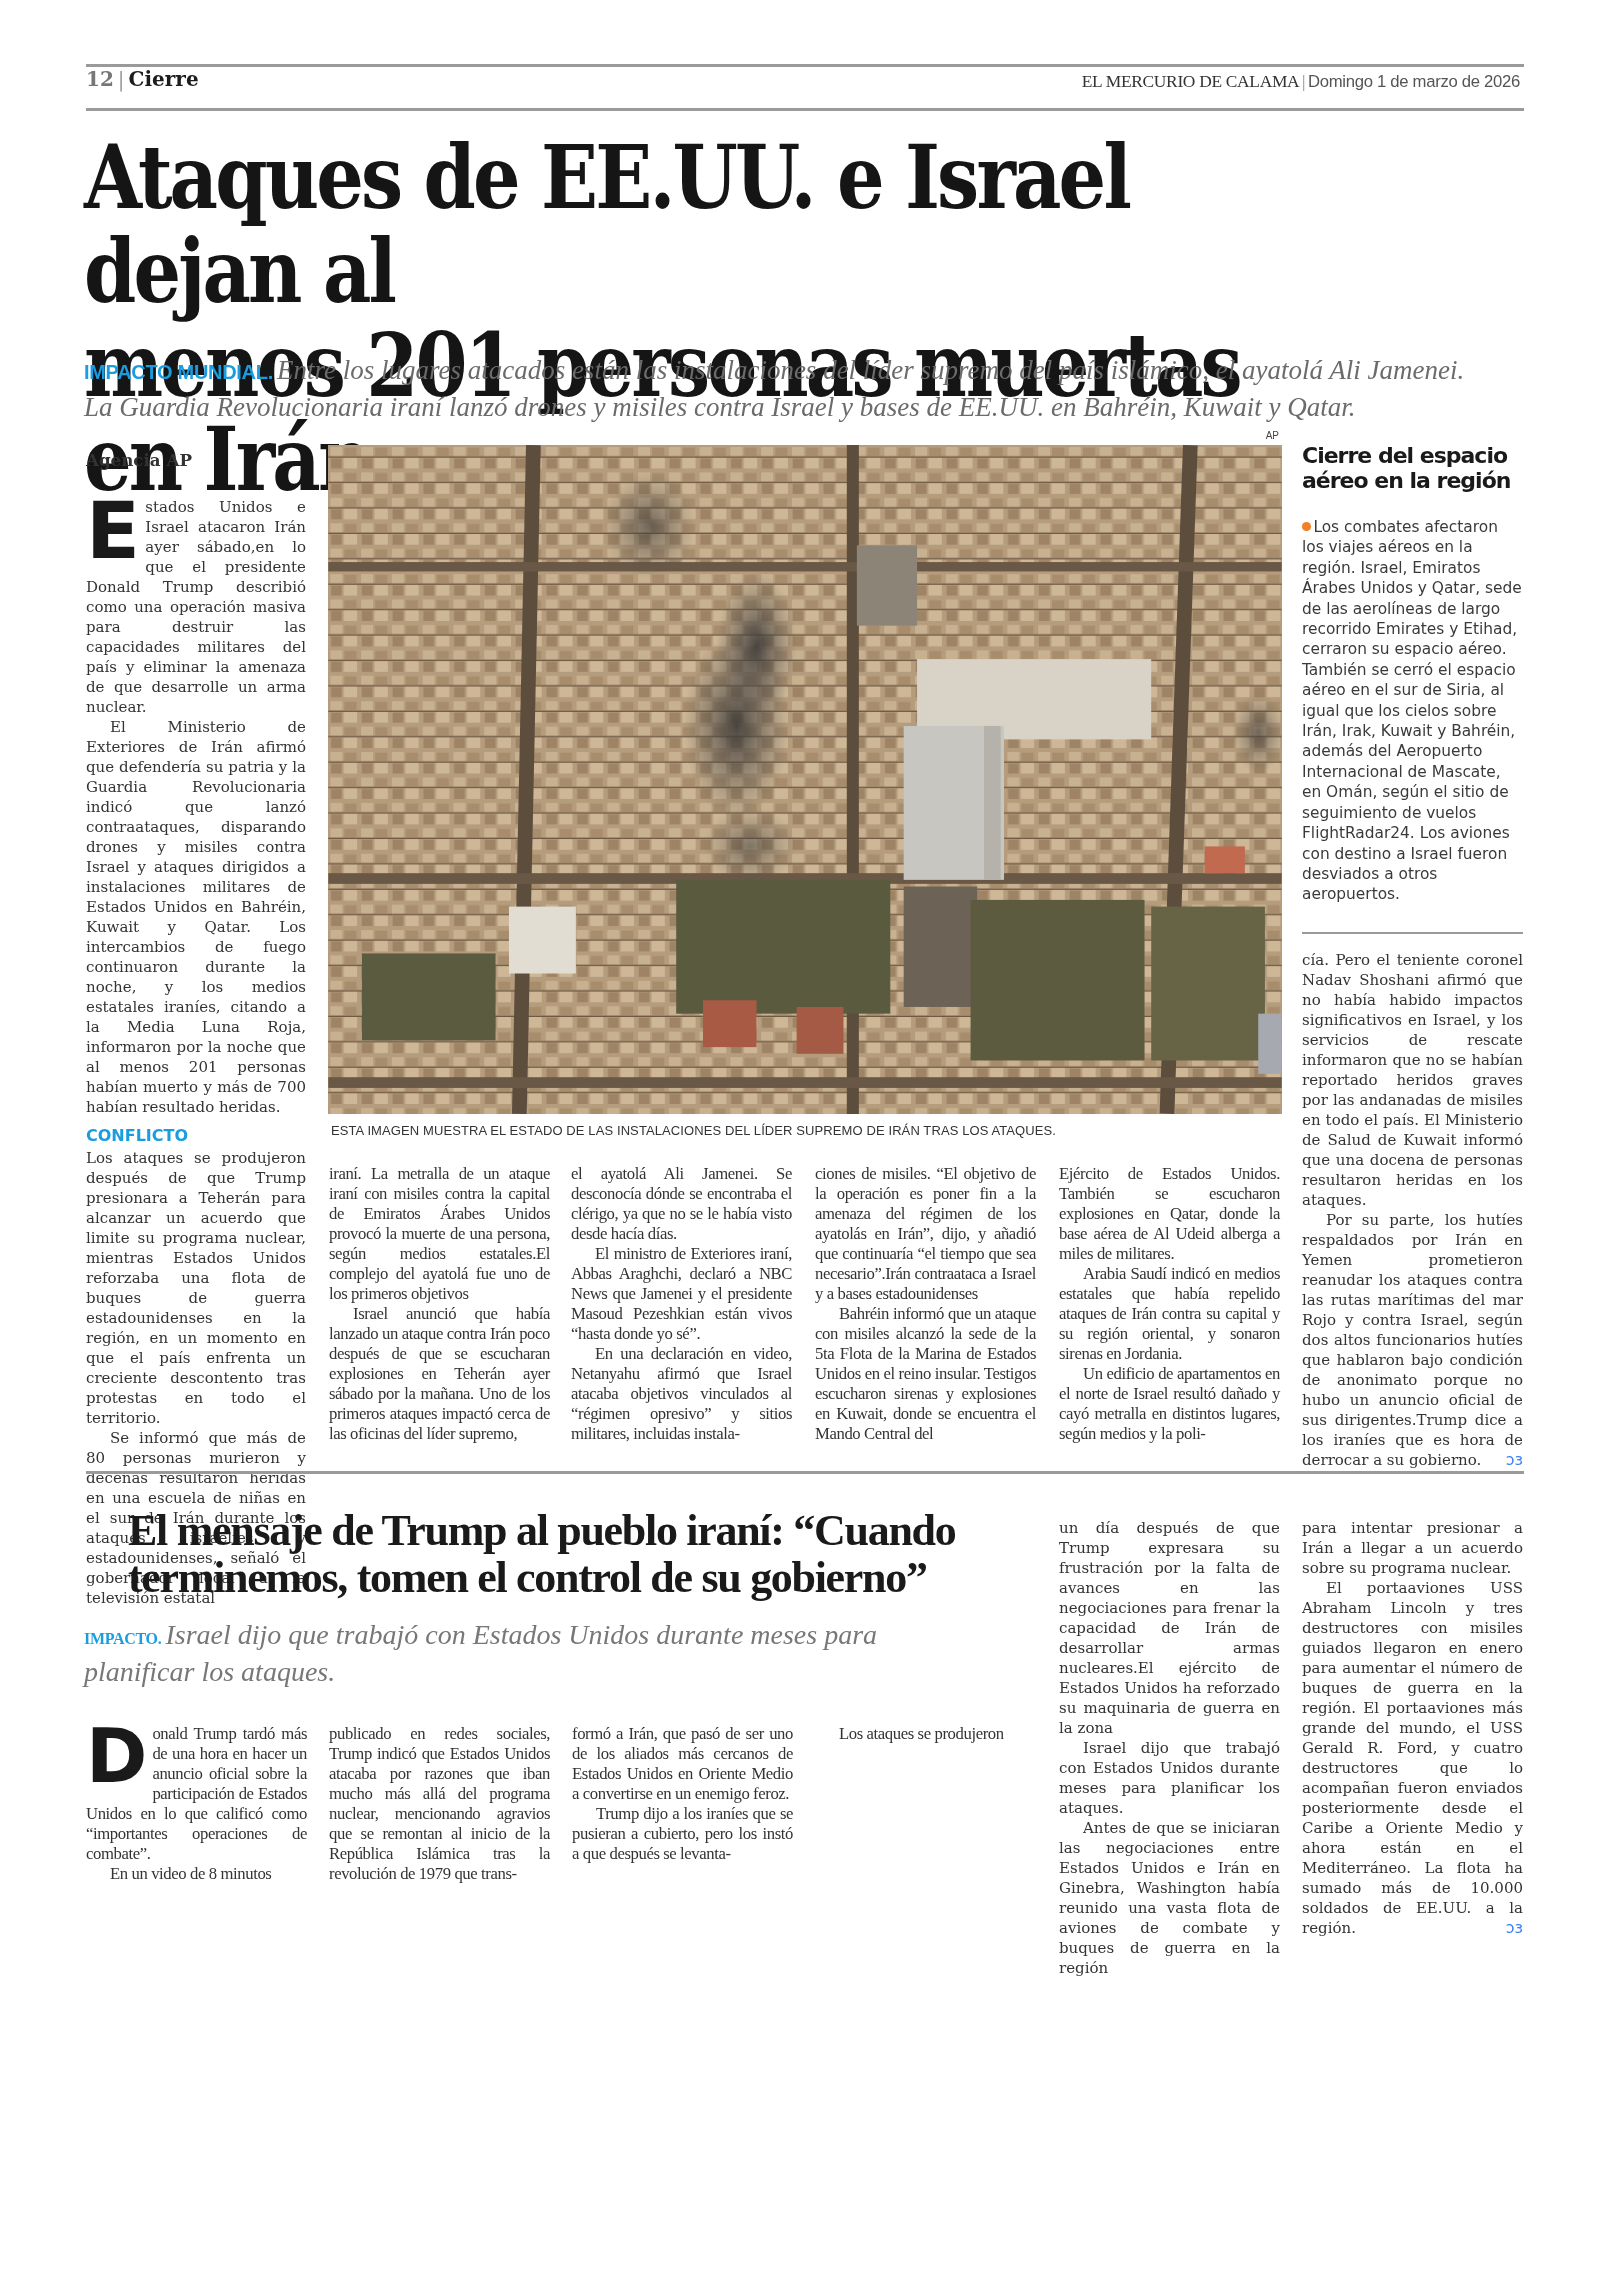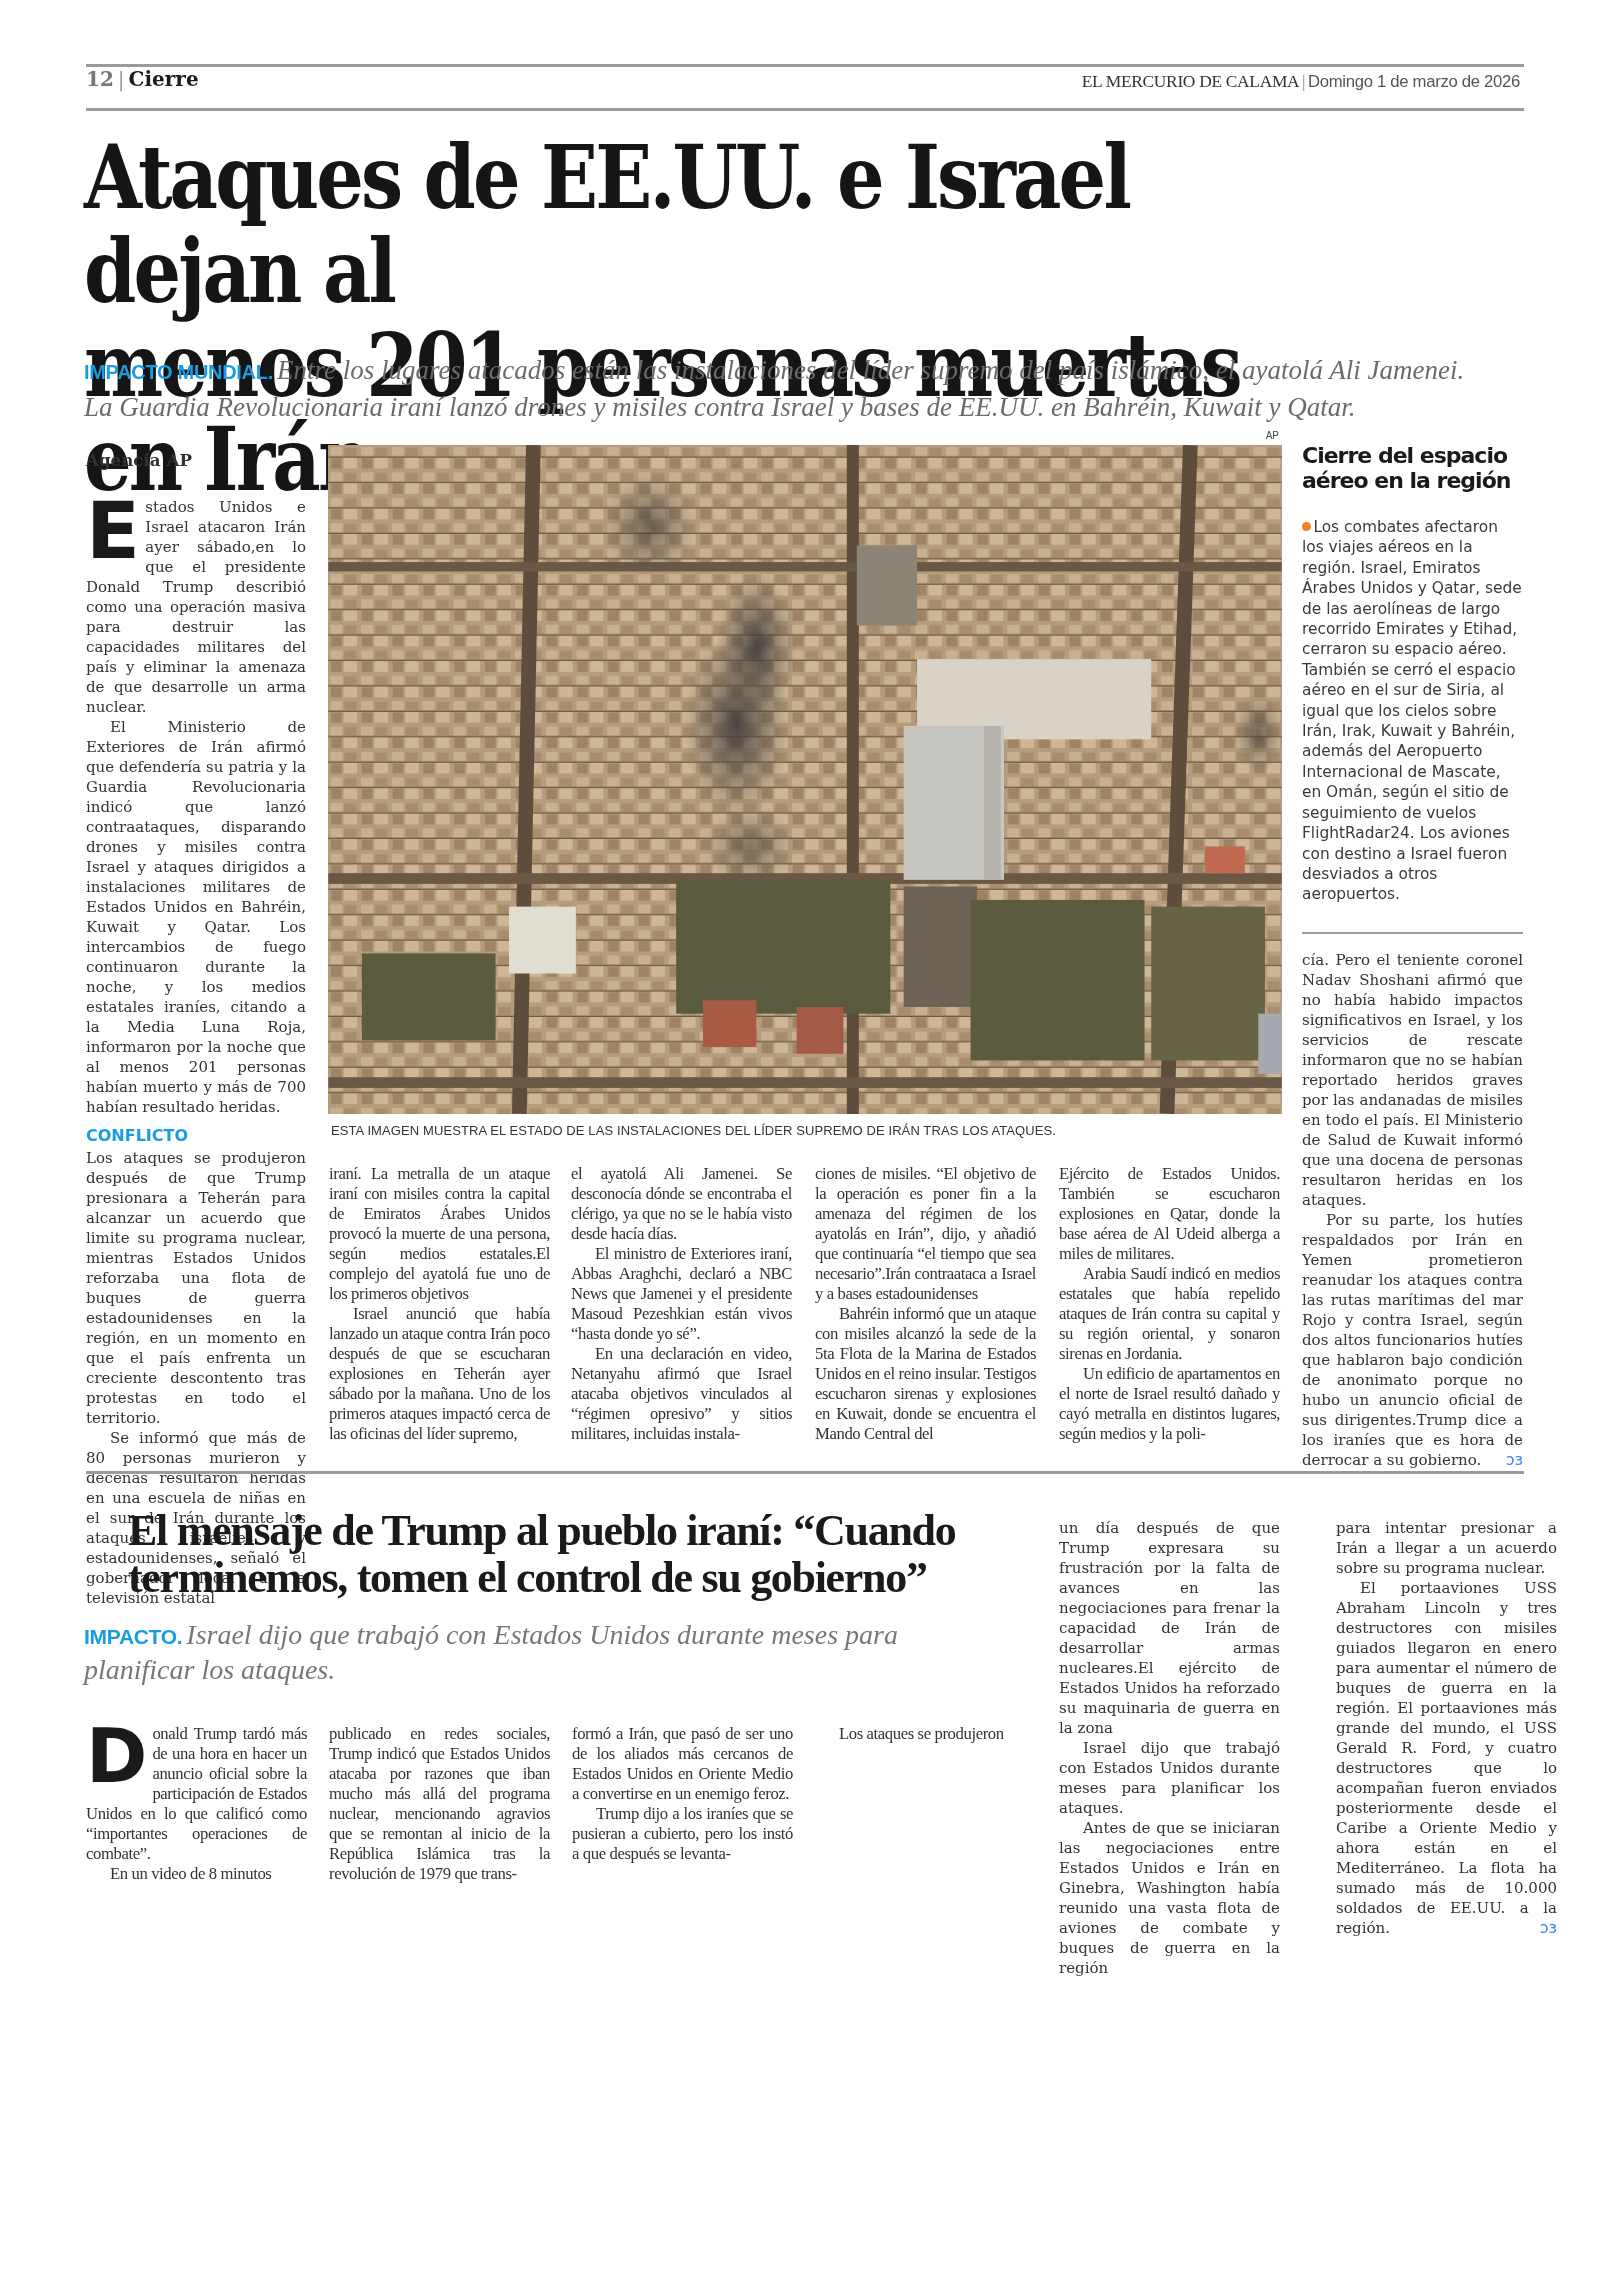--- a/index.html
+++ b/index.html
@@ -37,21 +37,21 @@
   
   .box-title { left: 1302px; top: 443px; width: 228px; font-size: 22px; line-height: 25px; font-weight: bold; color: #1a1a1a; font-family: "DejaVu Sans", sans-serif; letter-spacing: -1px; }
   .box-body { left: 1302px; top: 517px; width: 221px; font-size: 15.4px; line-height: 20.4px; color: #3a3a3a; font-family: "DejaVu Sans", sans-serif; }
   .bullet { display: inline-block; width: 8.7px; height: 8.7px; border-radius: 50%; background: #f0812a; margin-right: 2.7px; vertical-align: 1.3px; }
 
   .endmark { font-family: "DejaVu Sans", sans-serif; font-size: 16px; color: #3b82f6; float: right; }
 
   
   .headline2 { left: 84px; top: 1507px; width: 937px; font-size: 44px; line-height: 47px; font-weight: bold; color: #1a1a1a; font-family: "Liberation Serif", serif; letter-spacing: -1.3px; margin-left: 44px; }
   .deck2 { left: 84px; top: 1618px; width: 870px; font-size: 28px; line-height: 33px; color: #777; font-style: italic; font-family: "Liberation Serif", serif; }
-  .deck2 .kicker { font-size: 21px; }
+  .deck2 .kicker { font-size: 16px; font-family: Liberation Serif, serif; }
 </style>
 </head>
 <body>
 
 <div class="rule" style="left:86px; top:64px; width:1438px; height:2.7px;"></div>
 <div class="abs folio">
   <span>12</span><span class="sep">|</span><span class="section">Cierre</span>
 </div>
 <div class="abs masthead">
   <span>EL MERCURIO DE CALAMA</span><span class="pipe">|</span><span class="date">Domingo 1 de marzo de 2026</span>
@@ -183,17 +183,17 @@
   <p>Trump dijo a los iraníes que se pusieran a cubierto, pero los instó a que después se levanta-</p>
 </div>
 <div class="col cond-col" style="left:815px; top:1724px; width:221px;">
   <p>Los ataques se produjeron</p>
 </div>
 <div class="col" style="left:1059px; top:1518px; width:221px;">
   <p class="noind">un día después de que Trump expresara su frustración por la falta de avances en las negociaciones para frenar la capacidad de Irán de desarrollar armas nucleares.El ejército de Estados Unidos ha reforzado su maquinaria de guerra en la zona</p>
   <p>Israel dijo que trabajó con Estados Unidos durante meses para planificar los ataques.</p>
   <p>Antes de que se iniciaran las negociaciones  entre  Estados Unidos e Irán en Ginebra, Washington había reunido una vasta flota de aviones de combate y buques de guerra en la región</p>
 </div>
-<div class="col" style="left:1302px; top:1518px; width:221px;margin-left:34px;">
+<div class="col" style="left:1302px; top:1518px; width:221px;">
   <p class="noind">para intentar presionar a Irán a llegar a un acuerdo sobre su programa nuclear.</p>
   <p><span>El portaaviones USS Abraham Lincoln y tres destructores con misiles guiados llegaron en enero para aumentar el número de buques de guerra en la región. El portaaviones más grande del mundo, el USS Gerald R. Ford, y cuatro destructores que lo acompañan fueron enviados posteriormente desde el Caribe a Oriente Medio y ahora están en el Mediterráneo. La flota ha sumado más de 10.000 soldados de EE.UU. a la región.</span> <span class="endmark">ↄз</span></p>
 </div>
 
 
 </body></html>

